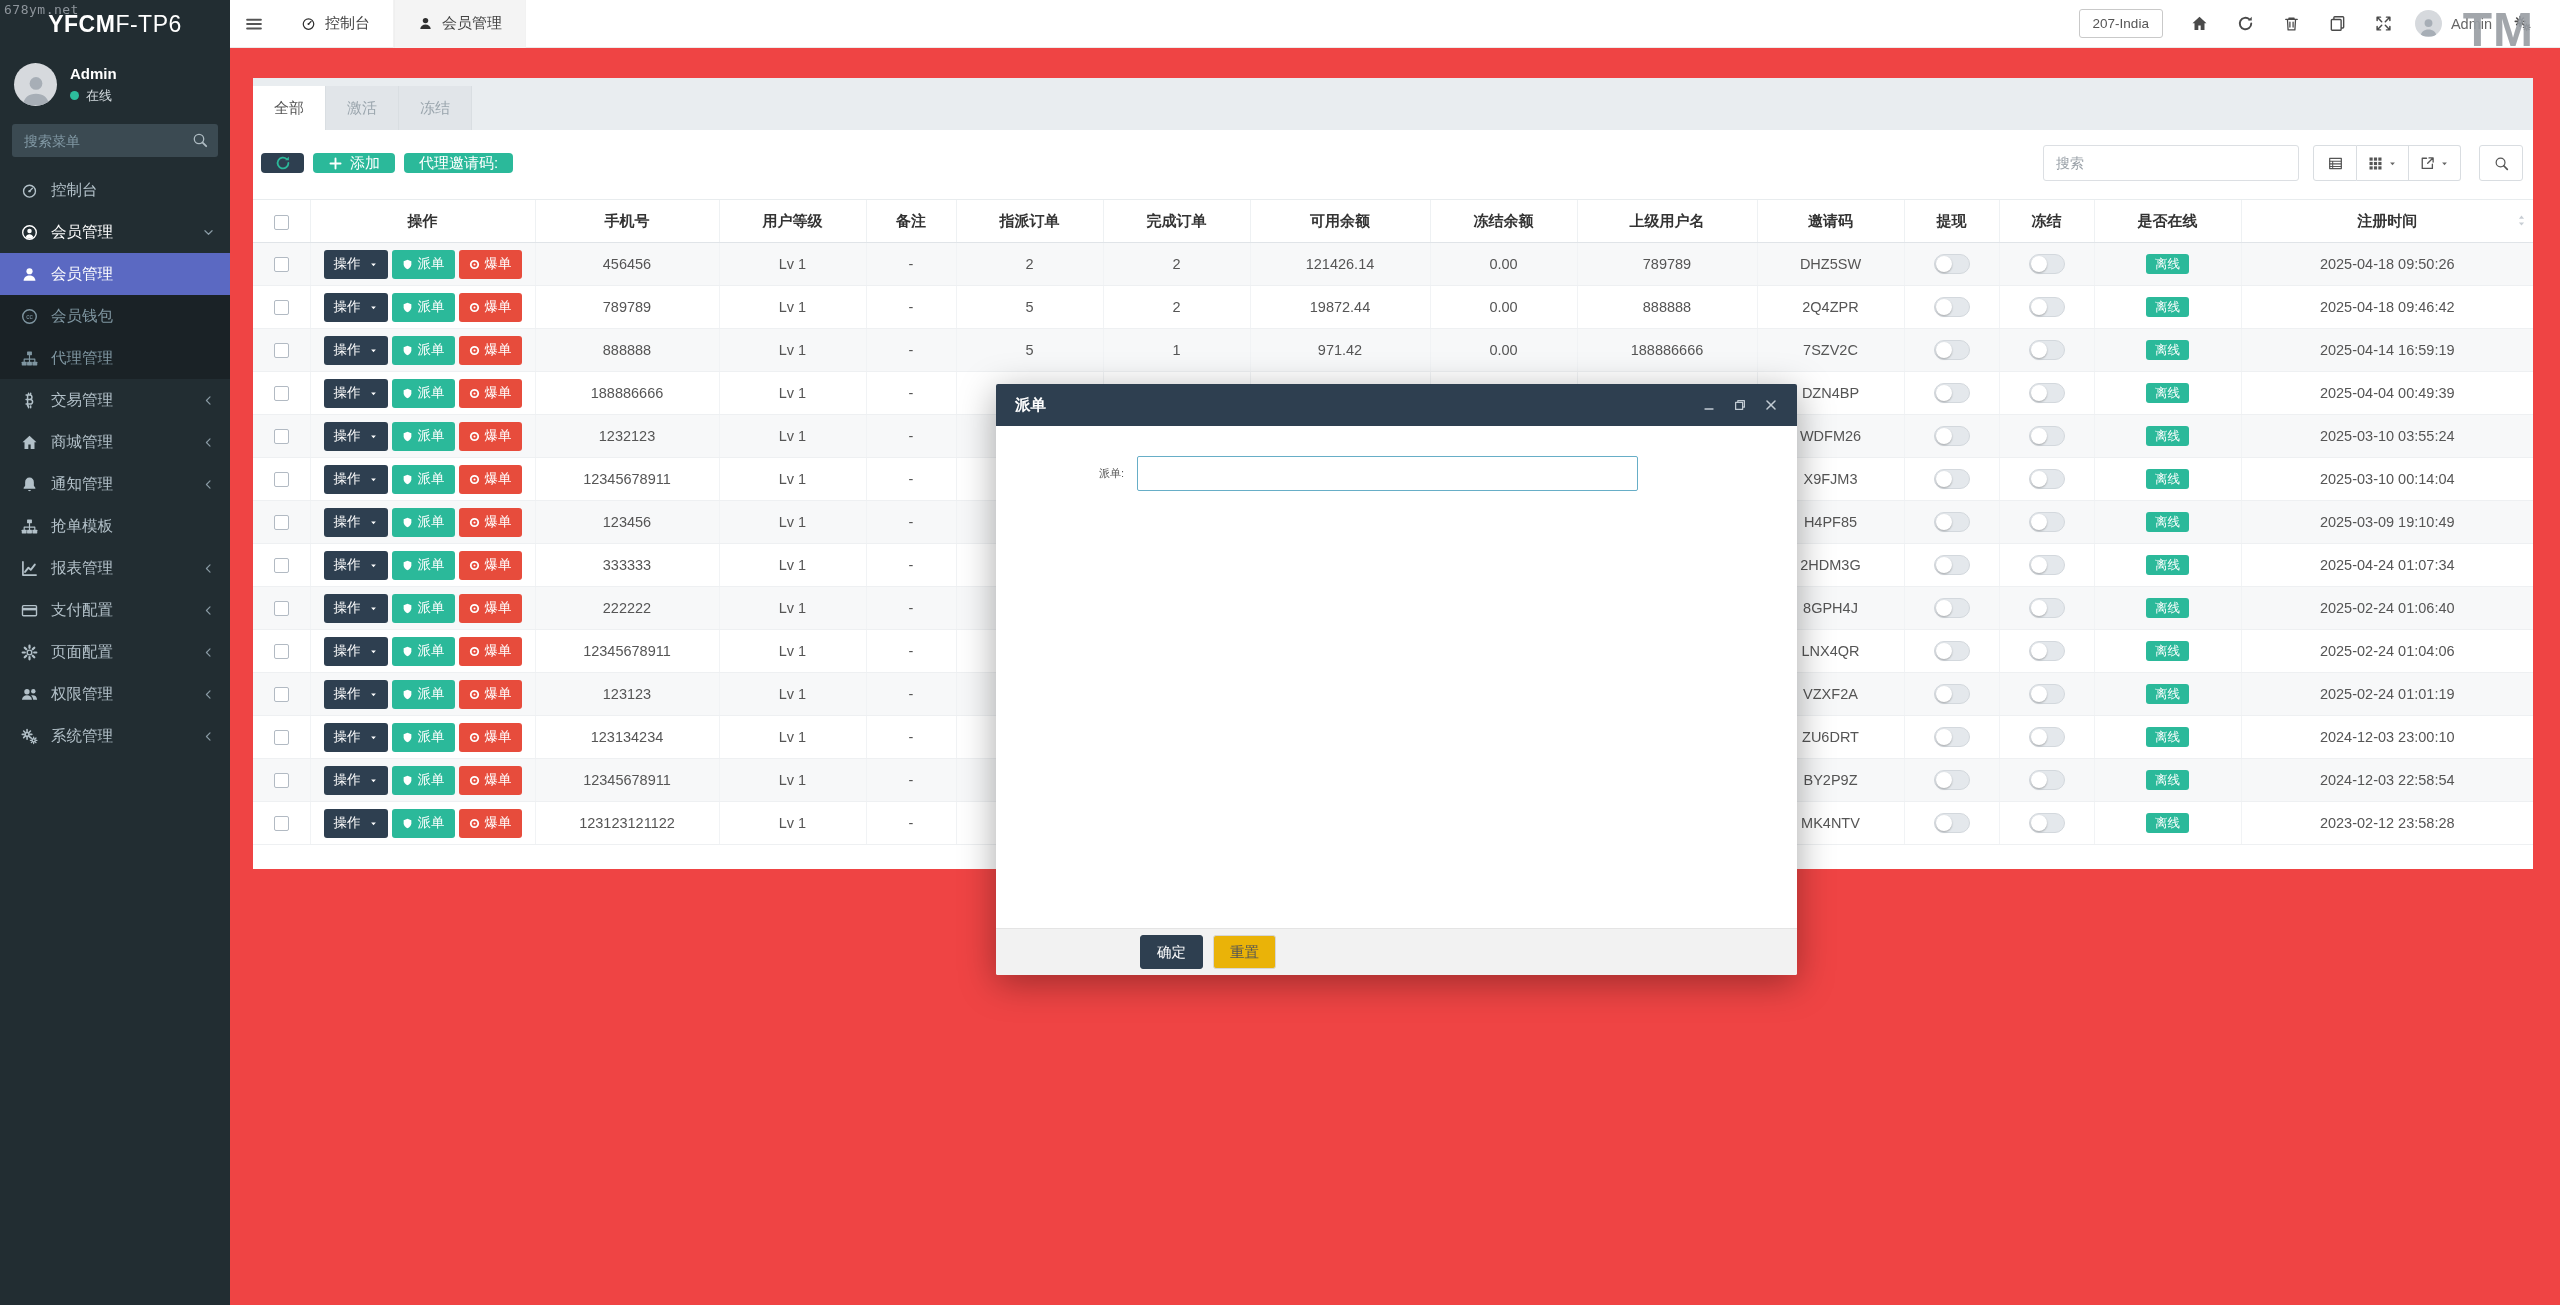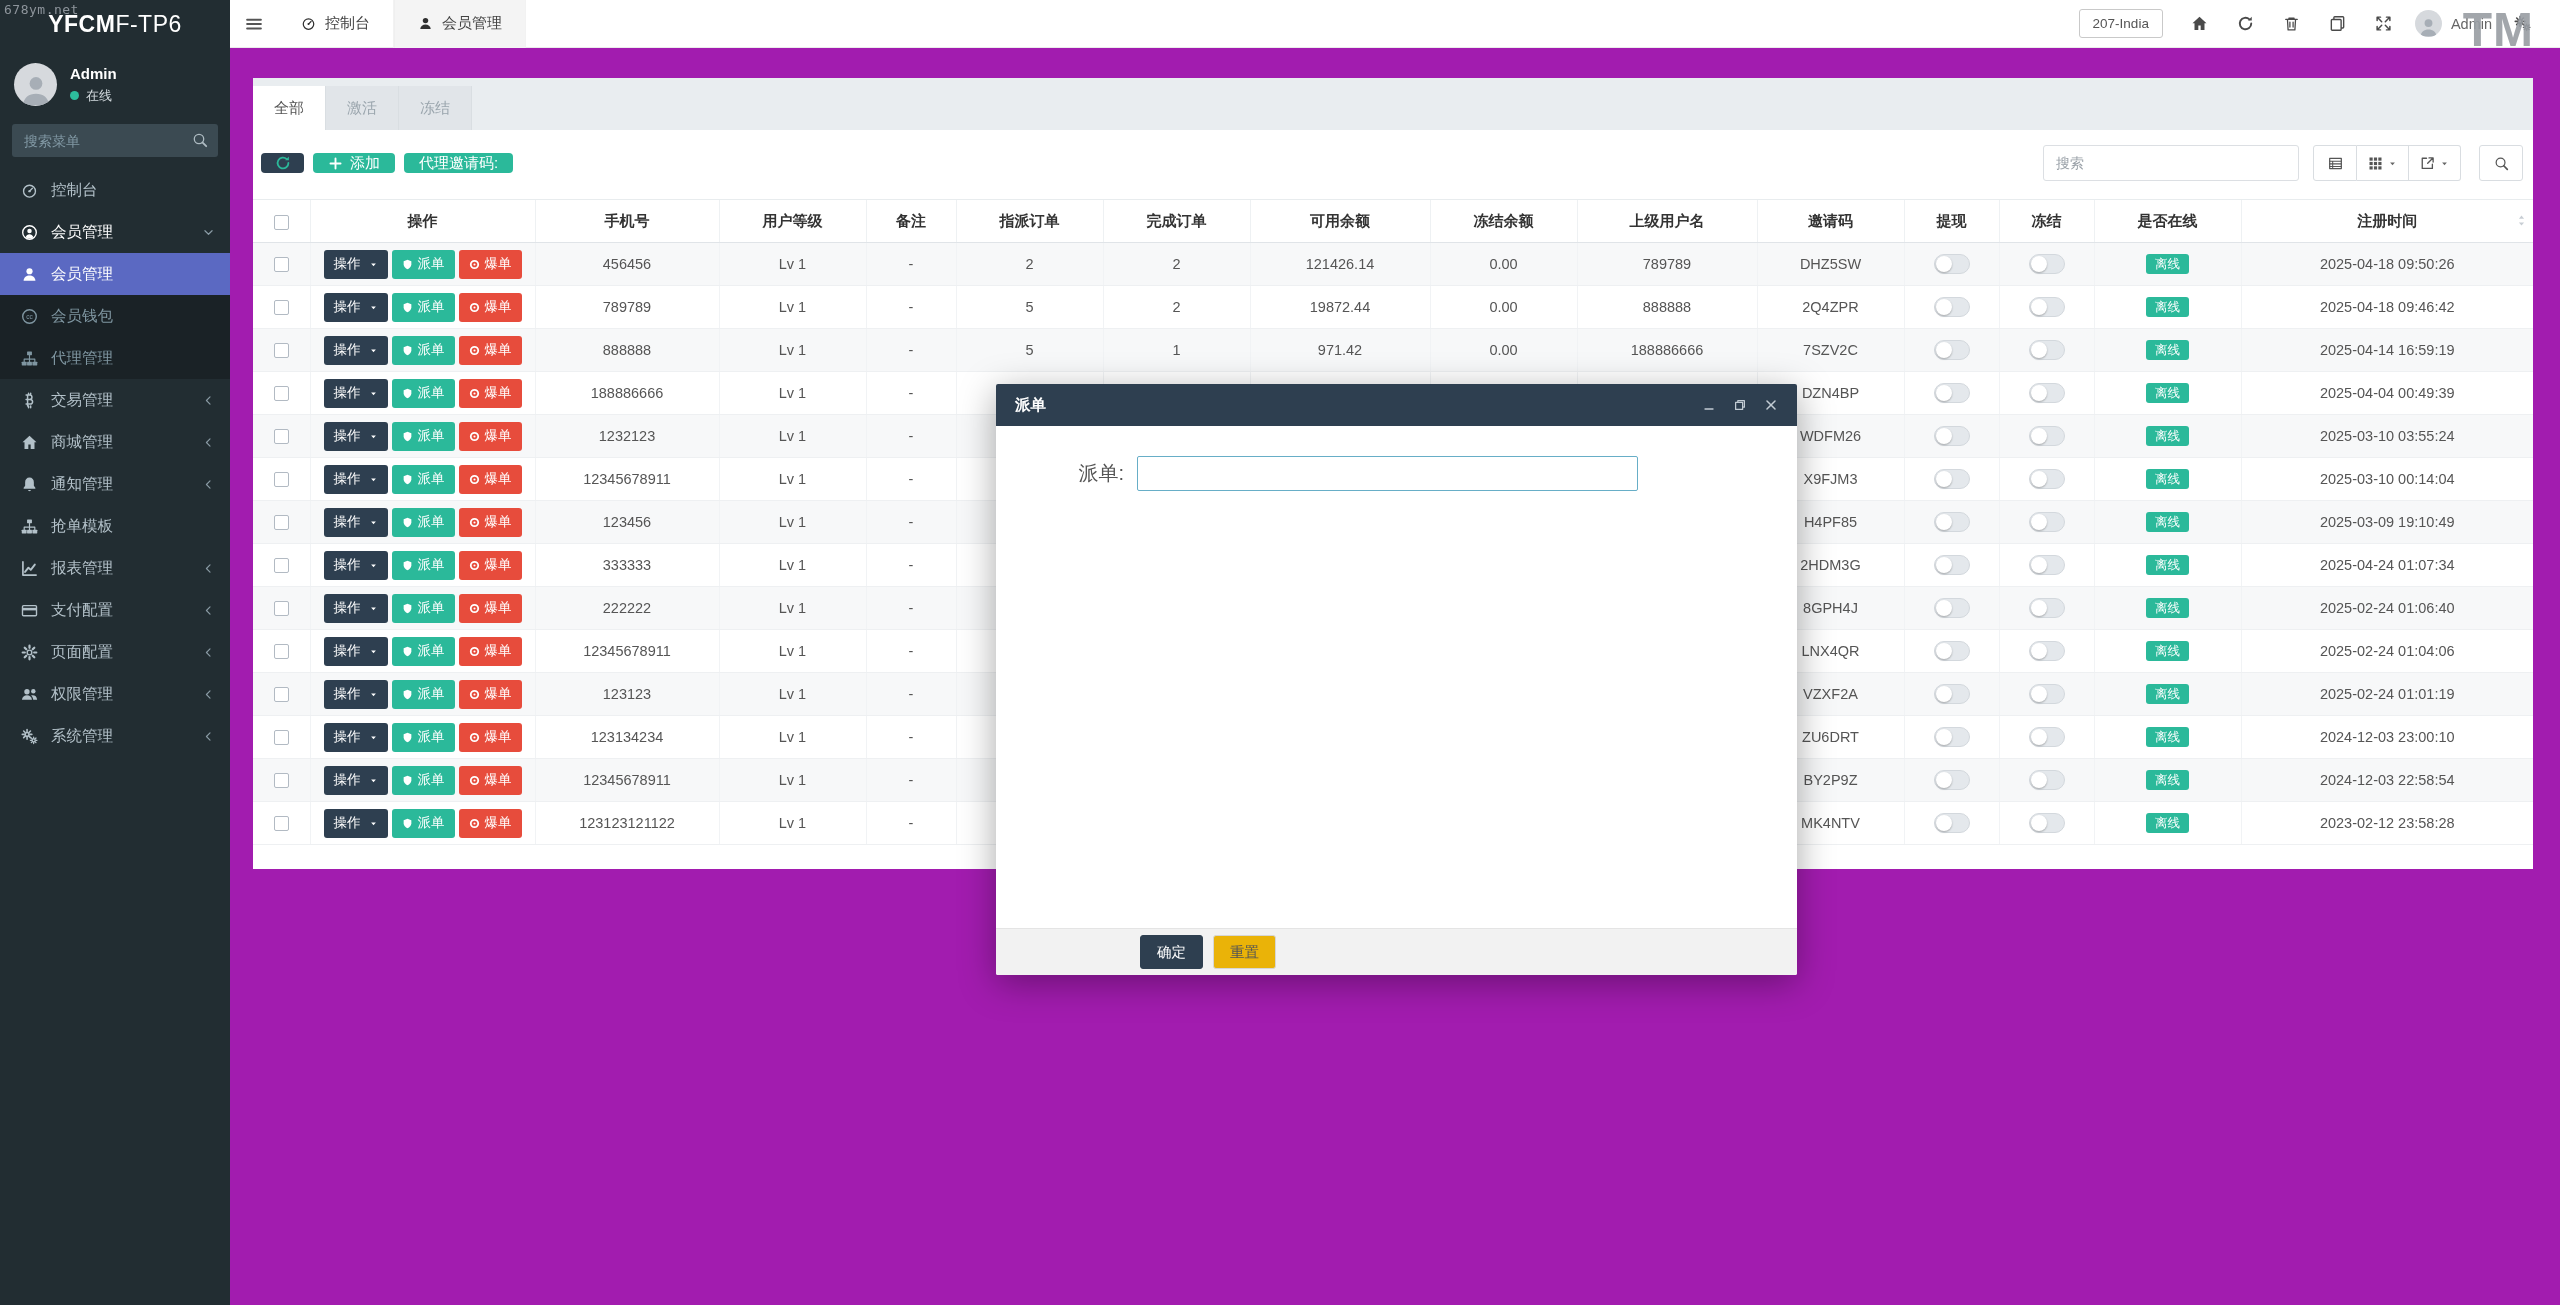--- a/index.html
+++ b/index.html
@@ -49,21 +49,21 @@
   .tright { margin-left:auto; display:flex; align-items:center; padding-right:14px; }
   .site-box { border:1px solid #c9c9c9; border-radius:3px; padding:6px 13px; font-size:13.5px; color:#555; margin-right:14px; cursor:pointer; background:#fff; }
   .tic { width:46px; height:48px; display:flex; align-items:center; justify-content:center; color:#4a4a4a; cursor:pointer; }
   .tic svg { width:17px; height:17px; }
   .tuser { display:flex; align-items:center; gap:9px; padding:0 8px; cursor:pointer; }
   .avatar2 { width:27px; height:27px; border-radius:50%; background:#d6d9dd; overflow:hidden; display:flex; align-items:flex-end; justify-content:center; }
   .avatar2 svg { width:21px; height:21px; color:#a7aeb6; }
   .tuser-name { color:#666; font-size:14.5px; }
 
   
-  .page { position:absolute; left:230px; top:48px; right:0; bottom:0; background:#a21caf; }
+  .page { position:absolute; left:230px; top:48px; right:0; bottom:0; background:#ef4444; }
   .card { margin:30px 27px 0 23px; width:2280px; background:#fff; padding-bottom:24px; }
   .tabstrip { height:52px; background:#e9edf0; display:flex; align-items:flex-end; }
   .ctab { height:44px; min-width:62px; padding:0 21px; display:flex; align-items:center; justify-content:center; font-size:15px; color:#9aa5ad; background:#e1e5e9; border-right:1px solid #d9dee2; cursor:pointer; }
   .ctab.active { background:#fff; color:#555; }
 
   .toolbar { display:flex; align-items:center; margin:15px 10px 18px 8px; }
   .tbtn { height:20px; border:none; border-radius:4px; display:inline-flex; align-items:center; justify-content:center; gap:7px; font-size:15px; color:#fff; cursor:pointer; font-family:inherit; }
   .tbtn .bic { width:15px; height:15px; } .tbtn .bic svg{width:100%;height:100%;}
   .tbtn.dark { width:43px; background:#2e3f50; } .tbtn.dark .bic { color:#2bb99a; width:16px; height:16px; }
   .tbtn.teal { background:#2bb99a; padding:0 15px; margin-left:9px; }
@@ -98,21 +98,21 @@
   .recinfo { margin:14px 0 0 10px; font-size:15px; color:#666; }
 
   
   .modal { position:absolute; left:996px; top:384px; width:801px; height:591px; background:#fff; z-index:60;
            box-shadow:0 8px 36px rgba(0,0,0,.35); display:flex; flex-direction:column; border-radius:2px; overflow:hidden; }
   .mhead { height:42px; background:#2e3f50; color:#fff; display:flex; align-items:center; padding:0 19px; font-size:15.5px; font-weight:700; flex:none; }
   .mctrl { margin-left:auto; display:flex; gap:17px; color:#c2ccd4; }
   .mctrl .mci { width:14px; height:14px; cursor:pointer; } .mctrl .mci svg{width:100%;height:100%;}
   .mbody { flex:1; padding-top:30px; }
   .frow { display:flex; align-items:center; }
-  .flabel { width:141px; text-align:right; color:#555; font-size:20px; padding-right:13px; flex:none; }
+  .flabel { width:141px; text-align:right; color:#555; font-size:11px; padding-right:13px; flex:none; }
   .finput { width:501px; height:35px; border:1px solid #67aec7; border-radius:2px; padding:0 10px; font-size:15px; color:#333; outline:none; font-family:inherit; }
   .mfoot { height:47px; background:#f2f2f2; border-top:1px solid #e4e4e4; display:flex; align-items:center; padding-left:144px; gap:10px; flex:none; }
   .mbtn { height:34px; padding:0 16px; border-radius:3px; font-size:14.5px; cursor:pointer; font-family:inherit; }
   .mbtn.primary { background:#2e3f50; color:#fff; border:1px solid #2e3f50; }
   .mbtn.plain { background:#eab308; color:#555; border:1px solid #d6d6d6; }
 </style>
 </head>
 <body>
 
 <div class="wm-left">678ym.net</div>

